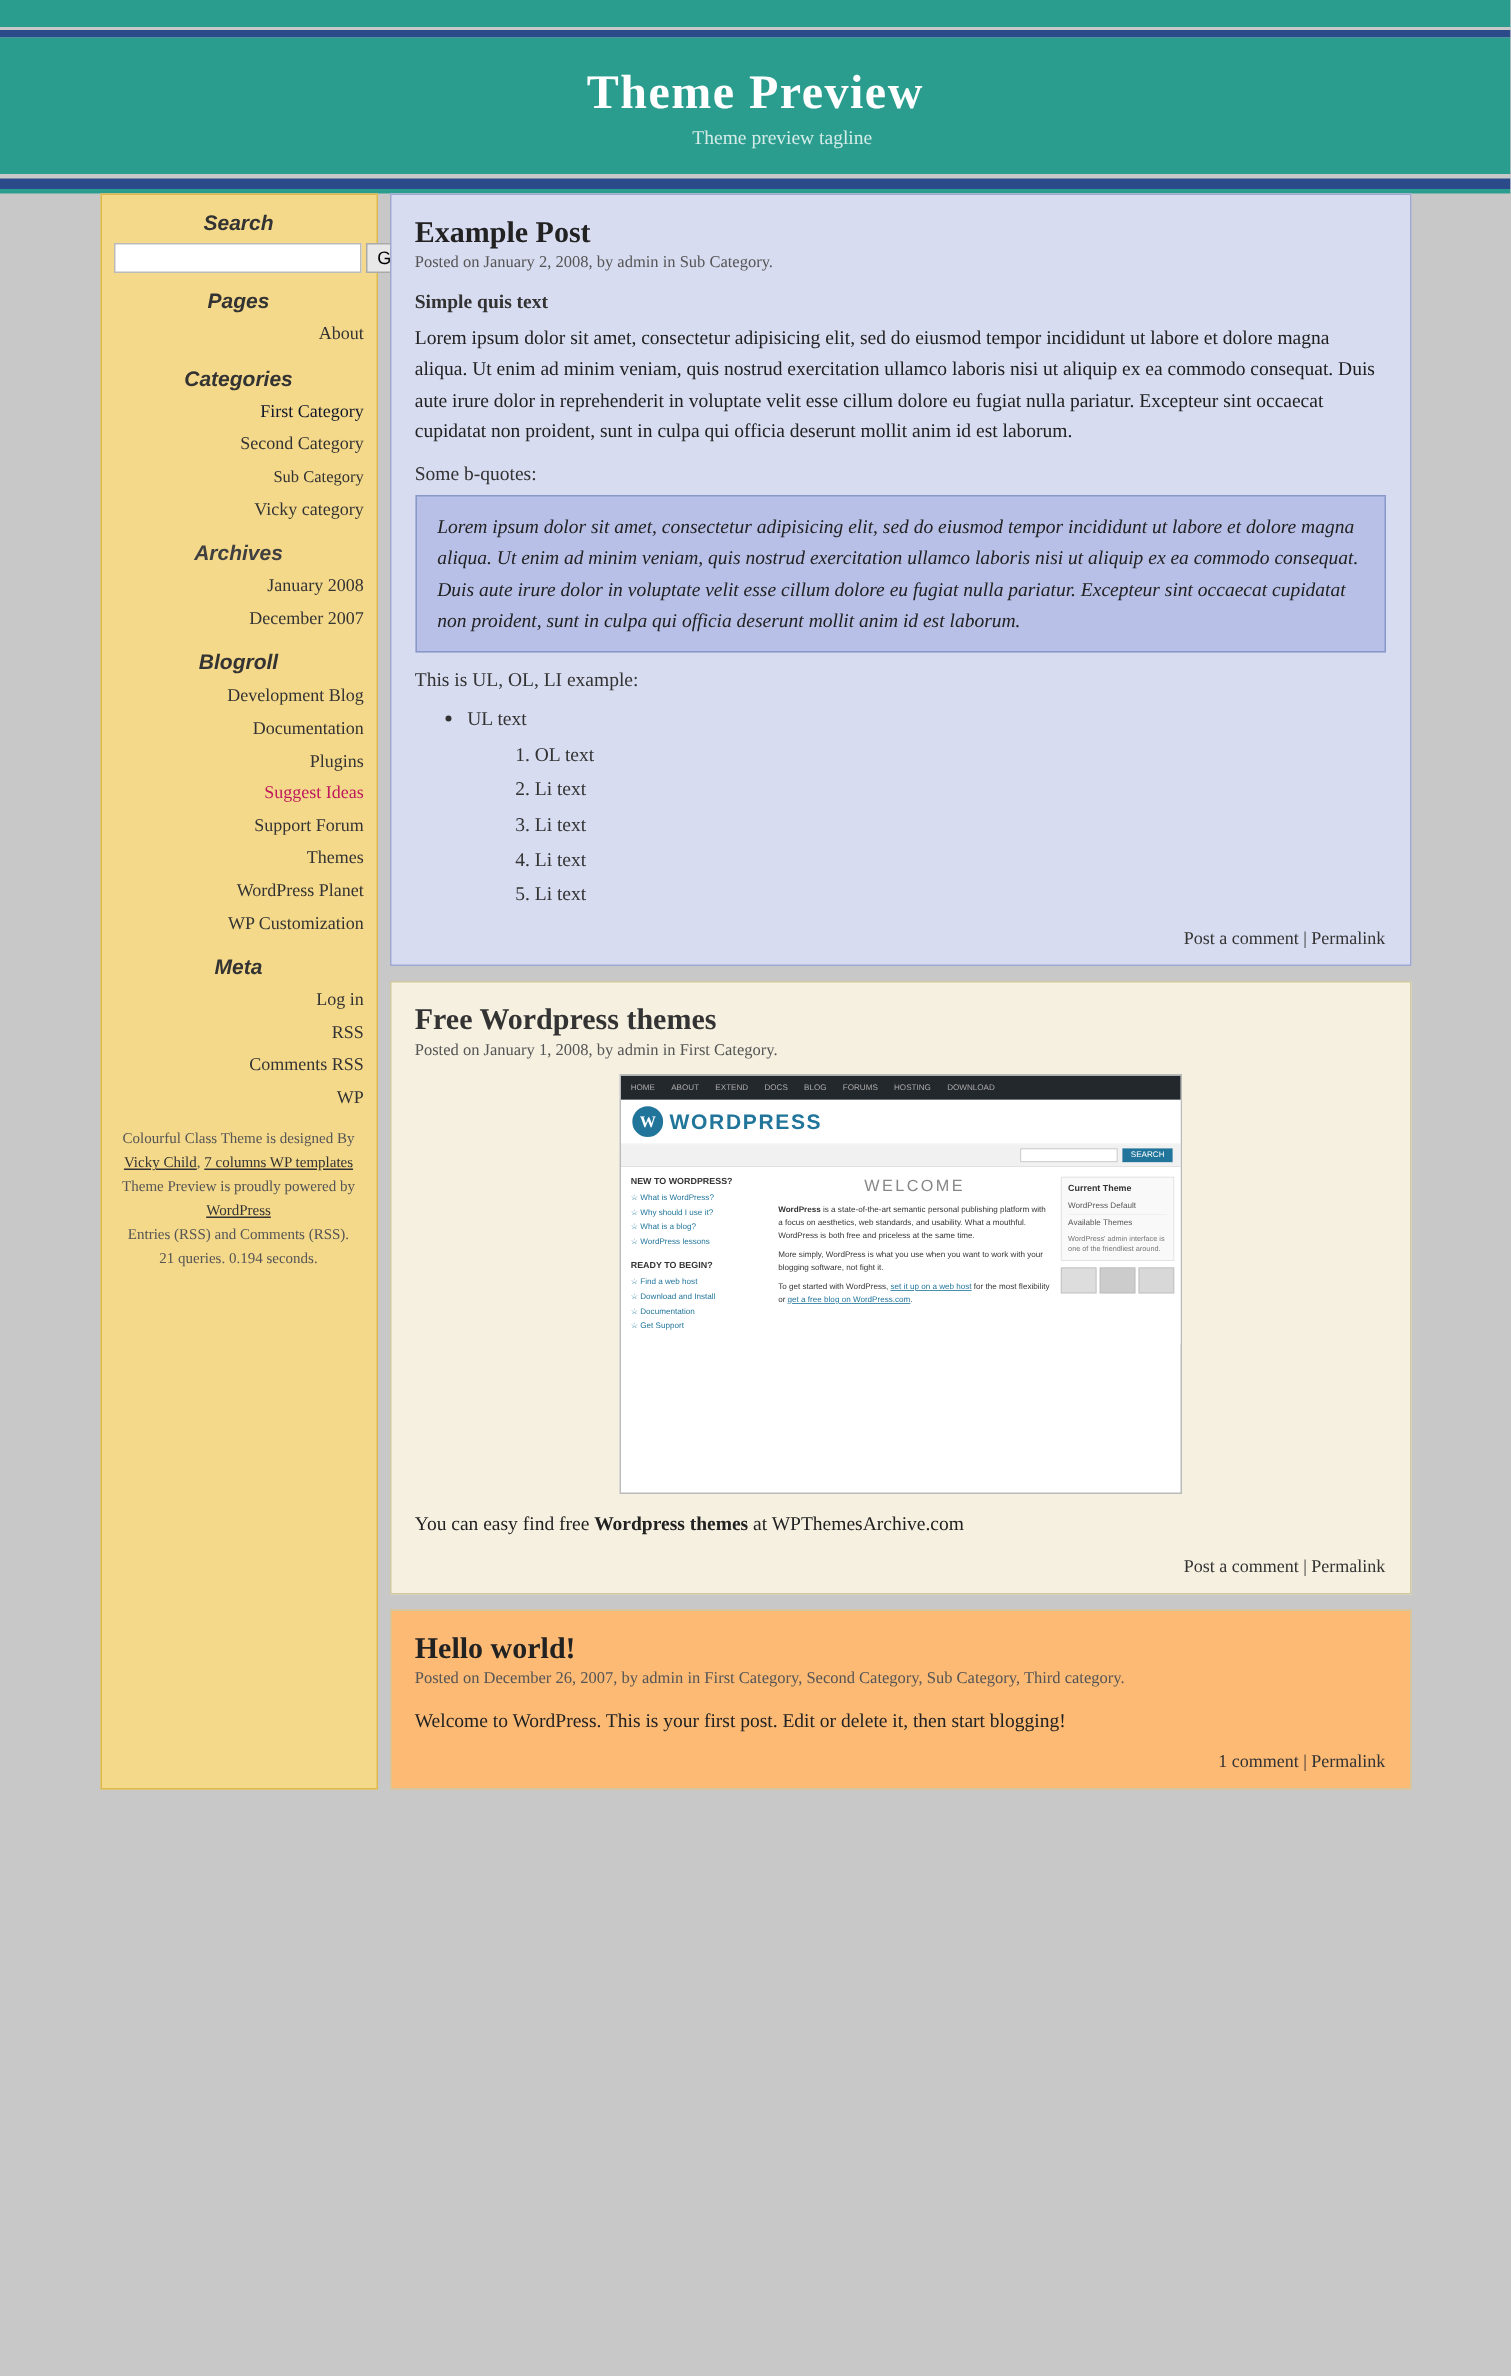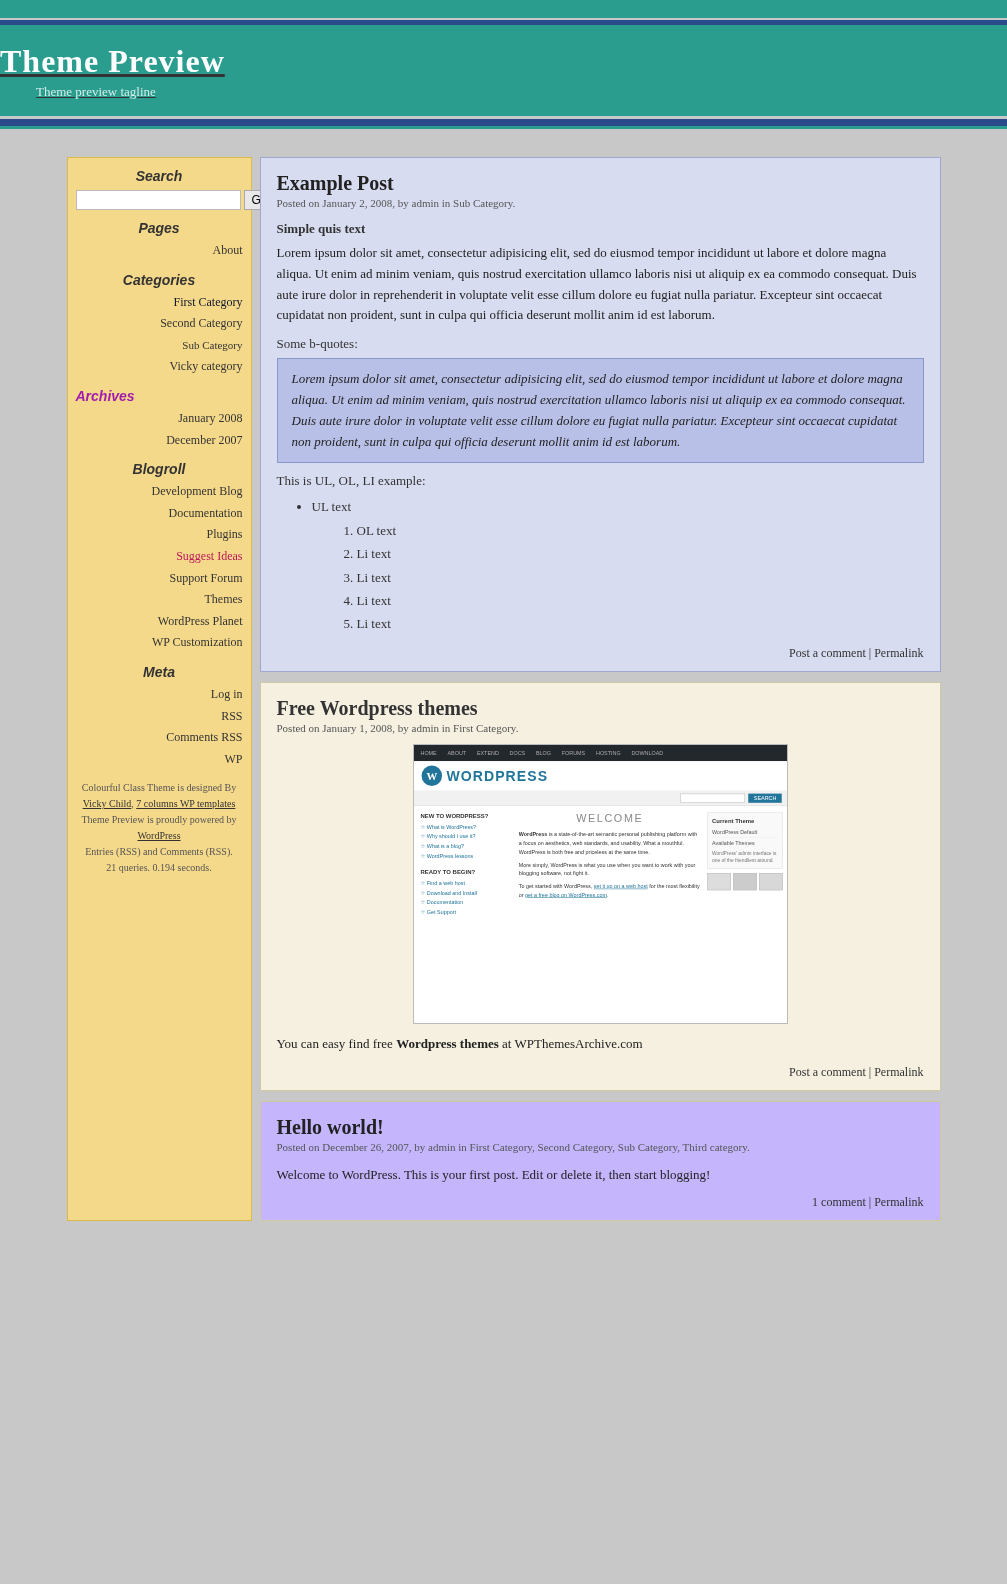--- a/index.html
+++ b/index.html
@@ -4,29 +4,29 @@
   <style>
     * { margin: 0; padding: 0; box-sizing: border-box; }
     body { background: #c8c8c8; font-family: Georgia, serif; font-size: 13px; color: #333; }
   </style>
 </head>
 <body>
 
 <div style="background:#2a9d8f;height:18px;"></div>
 <div style="background:#2a4a8a;height:5px;margin-top:2px;"></div>
 
-<div style="background:#2a9d8f;padding:18px 0 16px;text-decoration:underline;">
+<div style="background:#2a9d8f;text-align:center;padding:18px 0 16px;">
   <h1 style="color:#fff;font-size:32px;font-weight:bold;font-family:Georgia,serif;letter-spacing:1px;">Theme Preview</h1>
   <p style="color:#d4ece8;font-size:13px;margin-top:4px;font-family:Georgia,serif;padding-left:36px;">Theme preview tagline</p>
 </div>
 
 <div style="background:#2a4a8a;height:7px;margin-top:3px;"></div>
 <div style="background:#2a9d8f;height:3px;"></div>
 
-<div style="display:flex;max-width:890px;margin:28px auto 0;gap:8px;padding:0 8px 20px;">
+<div style="display:flex;max-width:890px;margin:0 auto 0;gap:8px;padding:0 8px 20px;">
 
   <div style="width:185px;flex-shrink:0;background:#f5d98a;border:1px solid #ddb84a;padding:10px 8px;font-size:12px;font-family:Georgia,serif;">
 
     <h3 style="text-align:center;font-size:14px;color:#333;margin-bottom:6px;font-family:Arial,sans-serif;font-style:italic;">Search</h3>
     <div style="display:flex;gap:3px;margin-bottom:10px;">
       <input type="text" style="flex: 1 1 0%; border: 1px solid rgb(187, 187, 187); padding: 2px 4px; font-size: 12px; background: rgb(255, 255, 255);">
       <button style="background:#e8e8e8;border:1px solid #aaa;padding:2px 7px;cursor:pointer;font-size:12px;">Go!</button>
     </div>
 
     <h3 style="text-align:center;font-size:14px;color:#333;margin-bottom:4px;font-family:Arial,sans-serif;font-style:italic;">Pages</h3>
@@ -35,21 +35,21 @@
     </ul>
 
     <h3 style="text-align:center;font-size:14px;color:#333;margin-bottom:4px;font-family:Arial,sans-serif;font-style:italic;">Categories</h3>
     <ul style="list-style:none;margin-bottom:10px;">
       <li style="text-align:right;line-height:1.8;"><a href="#" style="color:#0f172a;text-decoration:none;">First Category</a></li>
       <li style="text-align:right;line-height:1.8;"><a href="#" style="color:#333;text-decoration:none;">Second Category</a></li>
       <li style="text-align:right;line-height:1.8;"><a href="#" style="color:#333;text-decoration:none;font-size:11px;">Sub Category</a></li>
       <li style="text-align:right;line-height:1.8;"><a href="#" style="color:#333;text-decoration:none;">Vicky category</a></li>
     </ul>
 
-    <h3 style="text-align:left;font-size:14px;color:#a21caf;margin-bottom:4px;font-family:Arial,sans-serif;font-style:italic;">Archives</h3>
+    <h3 style="text-align:center;font-size:14px;color:#404040;margin-bottom:4px;font-family:Arial,sans-serif;font-style:italic;">Archives</h3>
     <ul style="list-style:none;margin-bottom:10px;">
       <li style="text-align:right;line-height:1.8;"><a href="#" style="color:#333;text-decoration:none;">January 2008</a></li>
       <li style="text-align:right;line-height:1.8;"><a href="#" style="color:#333;text-decoration:none;">December 2007</a></li>
     </ul>
 
     <h3 style="text-align:center;font-size:14px;color:#333;margin-bottom:4px;font-family:Arial,sans-serif;font-style:italic;">Blogroll</h3>
     <ul style="list-style:none;margin-bottom:10px;">
       <li style="text-align:right;line-height:1.8;"><a href="#" style="color:#333;text-decoration:none;">Development Blog</a></li>
       <li style="text-align:right;line-height:1.8;"><a href="#" style="color:#333;text-decoration:none;">Documentation</a></li>
       <li style="text-align:right;line-height:1.8;"><a href="#" style="color:#333;text-decoration:none;">Plugins</a></li>
@@ -174,21 +174,21 @@
         </div>
       </div>
 
       <p style="font-size:13px;line-height:1.6;color:#222;font-family:Georgia,serif;">You can easy find free <b>Wordpress themes</b> at WPThemesArchive.com</p>
 
       <div style="text-align:right;font-size:12px;margin-top:10px;">
         <a href="#" style="color:#333;text-decoration:none;font-family:Georgia,serif;">Post a comment | Permalink</a>
       </div>
     </div>
 
-    <div style="background:#c4b5fd;border:1px solid #d0c8a0;padding:14px 16px 10px;">
+    <div style="background:#fdba74;border:1px solid #d0c8a0;padding:14px 16px 10px;">
       <h2 style="font-size:20px;color:#222;margin-bottom:2px;font-family:Georgia,serif;">Hello world!</h2>
       <p style="font-size:11px;color:#555;margin-bottom:12px;font-family:Georgia,serif;">Posted on December 26, 2007, by admin in First Category, Second Category, Sub Category, Third category.</p>
       <p style="font-size:13px;line-height:1.6;color:#222;font-family:Georgia,serif;">Welcome to WordPress. This is your first post. Edit or delete it, then start blogging!</p>
       <div style="text-align:right;font-size:12px;margin-top:10px;">
         <a href="#" style="color:#333;text-decoration:none;font-family:Georgia,serif;">1 comment | Permalink</a>
       </div>
     </div>
 
   </div>
 </div>

